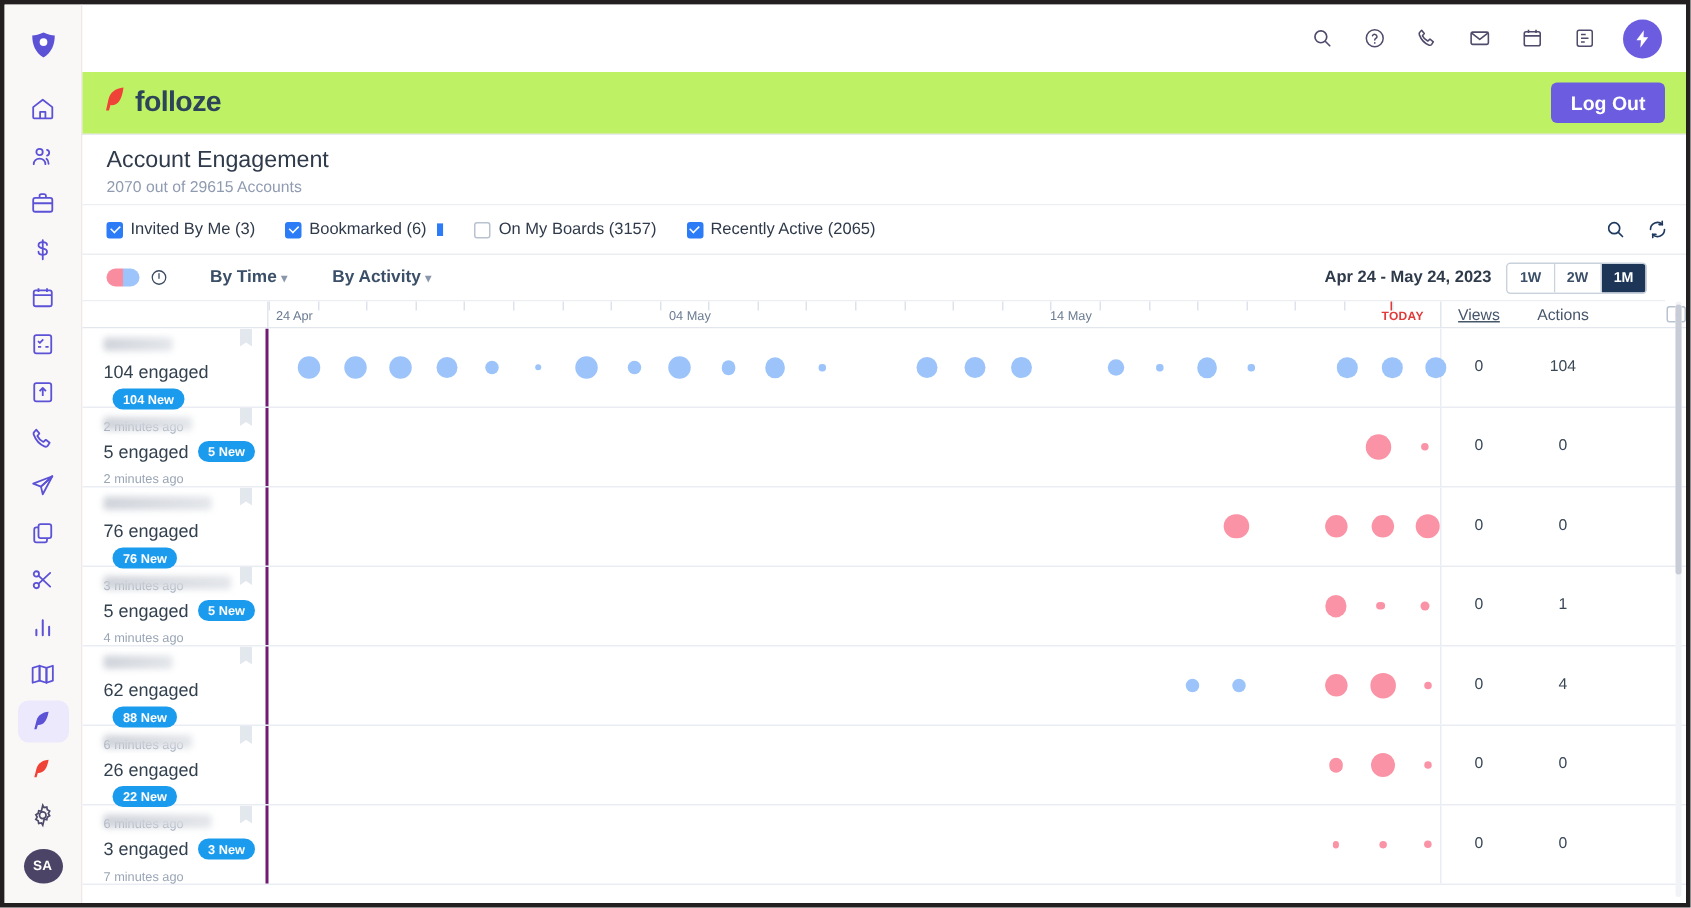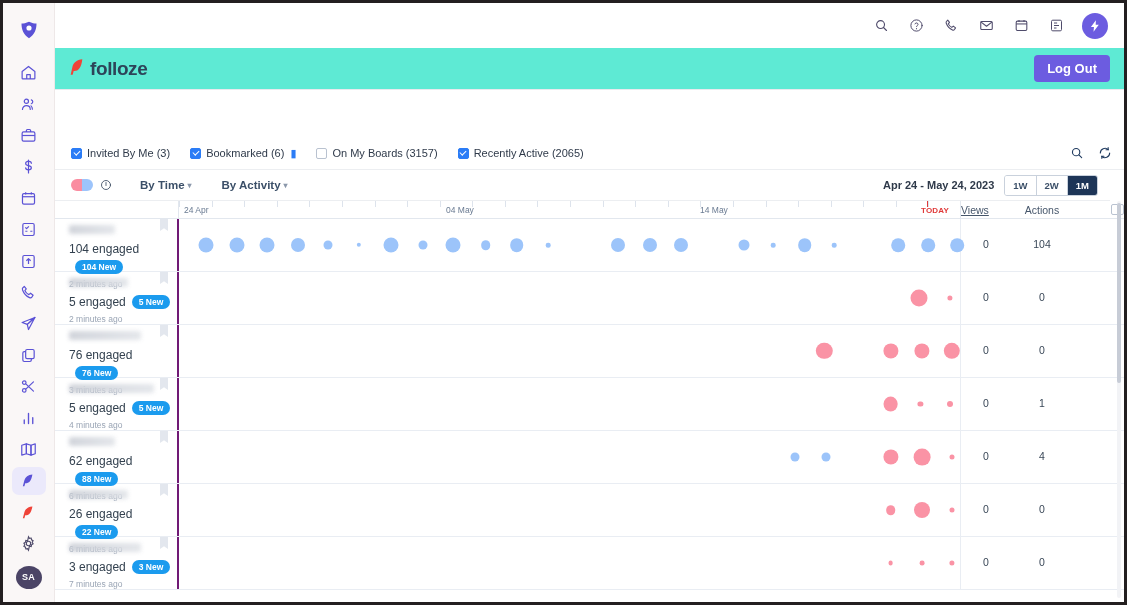--- a/index.html
+++ b/index.html
@@ -57,21 +57,21 @@
   #bolt-btn {
     width: 26px; height: 26px; border-radius: 50%;
     background: #6c5ce0; color: #ffffff;
     display: flex; align-items: center; justify-content: center;
     margin-left: 2px;
   }
 
   
   #brandbar {
     position: absolute; left: 52px; top: 45px; right: 0; height: 42px;
-    background: #5eead4;
+    background: #bef264;
     border-bottom: 1px solid #e9eaee;
     display: flex; align-items: center; justify-content: space-between;
     padding: 0 14px 0 14px;
   }
   #brand { display: flex; align-items: center; gap: 5px; }
   #brand-name {
     font-size: 19px; font-weight: bold; color: #2d4459; letter-spacing: -.4px;
   }
   #logout-btn {
     background: #6c5ce0; color: #ffffff;
@@ -154,21 +154,21 @@
   .tick { position: absolute; top: 0; width: 1px; height: 6px; background: #dde3ec; }
   .date-tick-label {
     position: absolute; top: 4px; font-size: 8.5px; color: #6a7b92; white-space: nowrap;
   }
   #today-label {
     position: absolute; font-size: 8px; color: #e03a3a; font-weight: bold;
     top: 5px; letter-spacing: .2px;
   }
   #today-mark { position: absolute; top: 0; width: 1px; height: 6px; background: #e03a3a; }
   #head-views { position: absolute; left: 906px; top: 3px; width: 50px;
-                font-size: 10.5px; color: #46566b; text-decoration: underline; }
+                text-align: center; font-size: 10.5px; color: #46566b; text-decoration: underline; }
   #head-actions { position: absolute; left: 956px; top: 3px; width: 62px;
                   text-align: center; font-size: 10.5px; color: #46566b; }
   #head-more {
     position: absolute; left: 1056px; top: 3px;
     width: 13px; height: 11px; border: 1px solid #b9c2d0; border-radius: 2px;
     color: #6a7b92; font-size: 8px; line-height: 9px; text-align: center;
   }
 
   
   #rowsviewport {
@@ -399,20 +399,24 @@
       <span>
         <svg width="16" height="20" viewBox="0 0 24 28" fill="#ef4338">
             <path d="M20 2.5C11.8 3.2 6.5 7.8 5 14.2L2.5 25.5h3l1.5-5.4C13.5 20.8 18.3 16.2 20 2.5z"></path>
           </svg>
       </span>
       <span id="brand-name">folloze</span>
     </div>
     <button id="logout-btn">Log Out</button>
   </div>
 
+  <div id="titlebar">
+    <div id="page-title">Account Engagement</div>
+    <div id="page-subtitle">2070 out of 29615 Accounts</div>
+  </div>
 
   <div id="filterbar">
     <div class="chk-item">
       <span class="chkbox on"></span>
       <span class="chk-label">Invited By Me (3)</span>
     </div>
     <div class="chk-item">
       <span class="chkbox on"></span>
       <span class="chk-label">Bookmarked (6)</span>
       <span class="bookmark-flag">▮</span>

